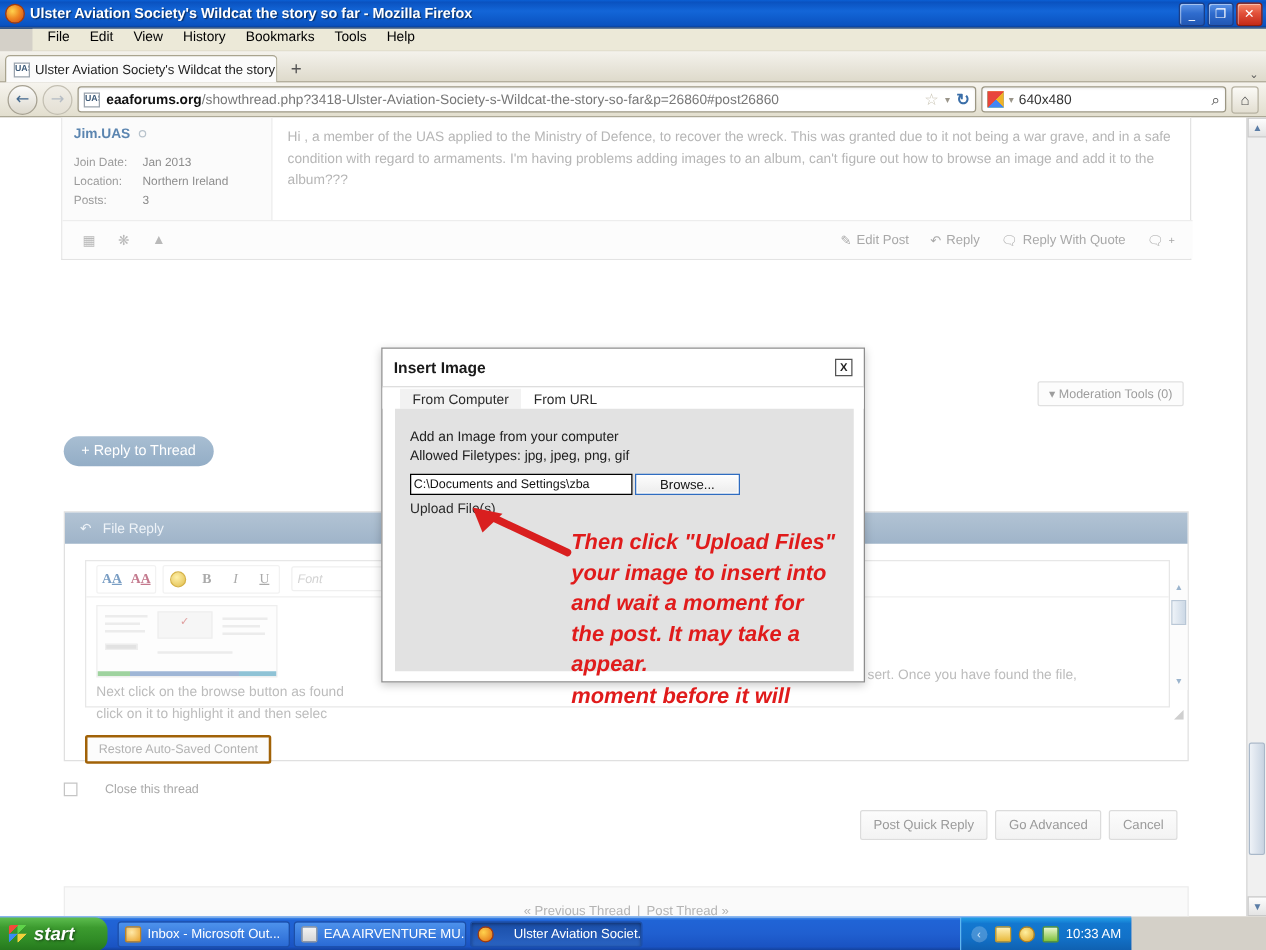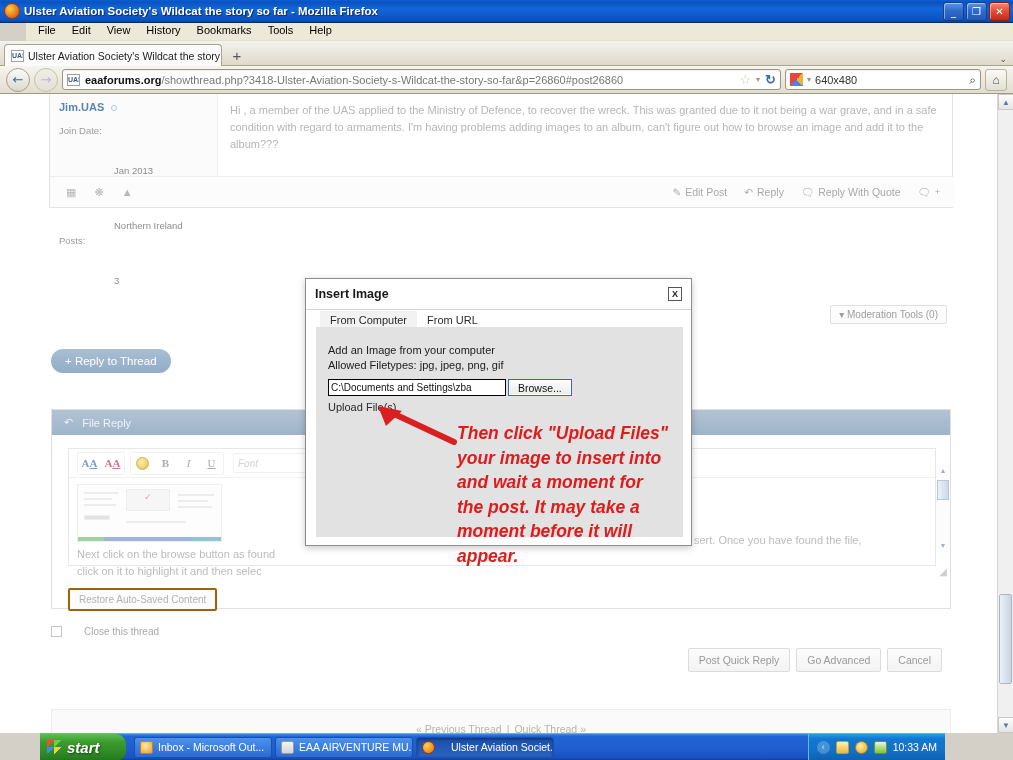--- a/index.html
+++ b/index.html
@@ -174,21 +174,21 @@
     padding: 7px 9px;
   }
   .username { font-size: 11px; color: #5b85b0; font-weight: bold; }
   .onlinedot {
     display: inline-block; width: 6px; height: 6px; border-radius: 50%;
     border: 1px solid #b9c4cd; vertical-align: middle; margin-left: 4px;
   }
   .userstats { margin-top: 10px; font-size: 9.5px; color: #9b9b9b; line-height: 15px; }
   .userstats .row { display: flex; }
   .userstats .k { width: 55px; }
-  .userstats .v { color: #8d8d8d; margin-top: 40px; }
+  .userstats .v { color: #8d8d8d; }
   #post-text {
     position: absolute; left: 180px; top: 8px; width: 715px;
     font-size: 11px; color: #b6b6b6; line-height: 17px;
   }
   #post-ctrlbar {
     position: absolute; left: 0; bottom: 0; width: 904px; height: 31px;
     background: #fcfcfc; border-top: 1px solid #ededed;
     display: flex; align-items: center;
   }
   #post-ctrlbar .leftico { display: flex; gap: 18px; padding-left: 16px; color: #b9b9b9; font-size: 11px; }
@@ -341,41 +341,40 @@
   }
   #dlg-content .lbl { font-size: 11px; color: #202020; line-height: 15px; }
   #dlg-filerow { margin-top: 6px; display: flex; align-items: stretch; }
   #dlg-fileinput {
     width: 178px; height: 17px; background: #fff;
     border: 1px solid #000; font-size: 10px; color: #111;
     display: flex; align-items: center; padding: 0 2px; overflow: hidden; white-space: nowrap;
   }
   #dlg-browse {
     height: 17px; border: 1px solid #2f6cc0; background: linear-gradient(180deg,#fdfdfd,#ececec);
-    font-size: 10.5px; color: #111; padding: 0 9px;
+    font-size: 10.5px; color: #111; padding: 0 19px;
     display: flex; align-items: center; margin-left: 2px;
     box-shadow: inset 0 0 0 1px #fff;
   }
   #dlg-upload { margin-top: 5px; font-size: 11px; color: #2a2a2a; }
 
   
   #annot-arrow { position: absolute; left: 378px; top: 406px; z-index: 60; }
   #annot-text {
     position: absolute; left: 457px; top: 421px; width: 260px; z-index: 60;
     color: #e01b1b; font-size: 17.5px; font-weight: bold; font-style: italic;
     line-height: 24.5px; font-family: "Liberation Sans", sans-serif;
   }
 
   
   #taskbar {
     position: absolute; left: 0; top: 733px; width: 905px; height: 27px;
     background: linear-gradient(180deg,#3c8aee 0%,#2064d6 9%,#205fd0 50%,#1a53c2 90%,#13429e 100%);
     display: flex; align-items: center;
     border-top: 1px solid #6ca8f5;
-    margin-left: 40px;
   }
   #startbtn {
     width: 86px; height: 27px;
     background: linear-gradient(180deg,#5dbd4f 0%,#3c9b2f 30%,#2f8a25 70%,#24761c 100%);
     border-radius: 0 10px 10px 0;
     display: flex; align-items: center; gap: 5px; padding-left: 7px;
     color: #fff; font-size: 15px; font-style: italic; font-weight: bold;
     text-shadow: 1px 1px 2px rgba(0,0,0,.5);
   }
   #startbtn .flag {
@@ -592,21 +591,21 @@
 
     <div id="qr-btnrow">
       <span class="bbtn">Post Quick Reply</span>
       <span class="bbtn">Go Advanced</span>
       <span class="bbtn">Cancel</span>
     </div>
 
     <div id="thread-nav">
       <span>« Previous Thread</span>
       <span style="margin:0 5px;">|</span>
-      <span>Quick Thread »</span>
+      <span>Post Thread »</span>
     </div>
 
   </div>
 
   <div id="pagescroll">
     <div class="sb-arrow">▲</div>
     <div class="sb-thumb"></div>
     <div class="sb-arrow bottom">▼</div>
   </div>
 </div>
@@ -633,22 +632,22 @@
 
 <svg id="annot-arrow" width="80" height="40">
   <line x1="76" y1="36" x2="12" y2="6" stroke="#d91f1f" stroke-width="6" stroke-linecap="round"></line>
   <polygon points="0,0 24,5 8,20" fill="#d91f1f"></polygon>
 </svg>
 <div id="annot-text">
   <div>Then click "Upload Files"</div>
   <div>your image to insert into</div>
   <div>and wait a moment for</div>
   <div>the post.  It may take a</div>
+  <div>appear.</div>
   <div>moment before it will</div>
-  <div>appear.</div>
 </div>
 
 <div id="taskbar">
   <div id="startbtn">
     <span class="flag"></span>
     <span>start</span>
   </div>
   <div id="tasks">
     <div class="taskitem">
       <span class="tico outlook"></span>

